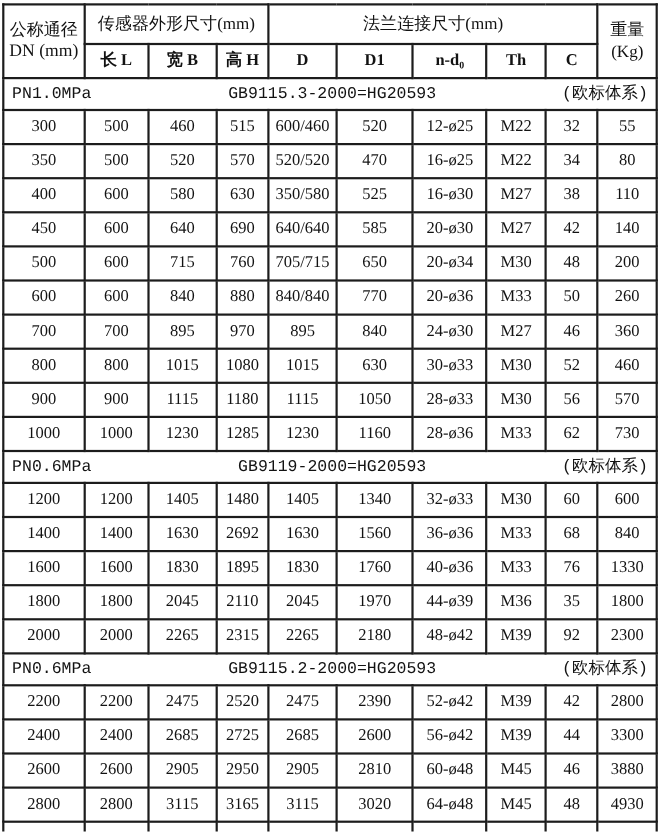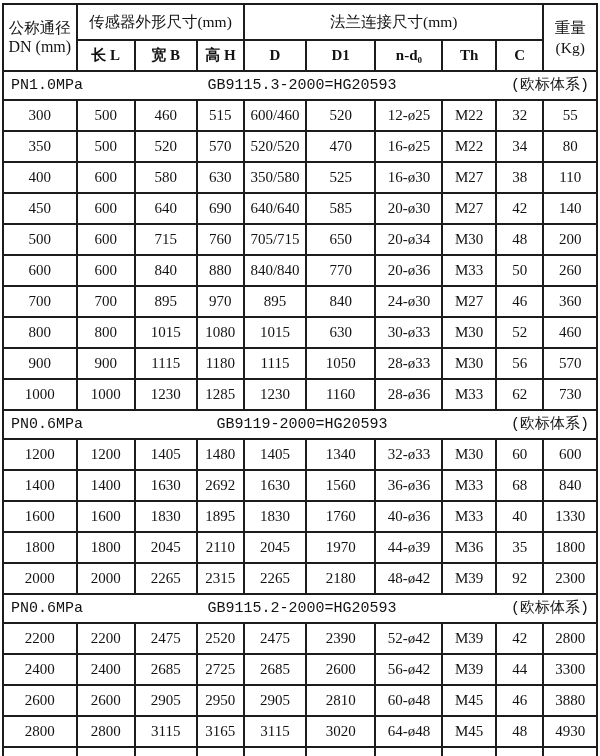--- a/index.html
+++ b/index.html
@@ -259,21 +259,21 @@
         </tr>
         <tr class="data-row">
           <td>1600</td>
           <td>1600</td>
           <td>1830</td>
           <td>1895</td>
           <td>1830</td>
           <td>1760</td>
           <td>40-ø36</td>
           <td>M33</td>
-          <td>40</td>
+          <td>76</td>
           <td>1330</td>
         </tr>
         <tr class="data-row">
           <td>1800</td>
           <td>1800</td>
           <td>2045</td>
           <td>2110</td>
           <td>2045</td>
           <td>1970</td>
           <td>44-ø39</td>

